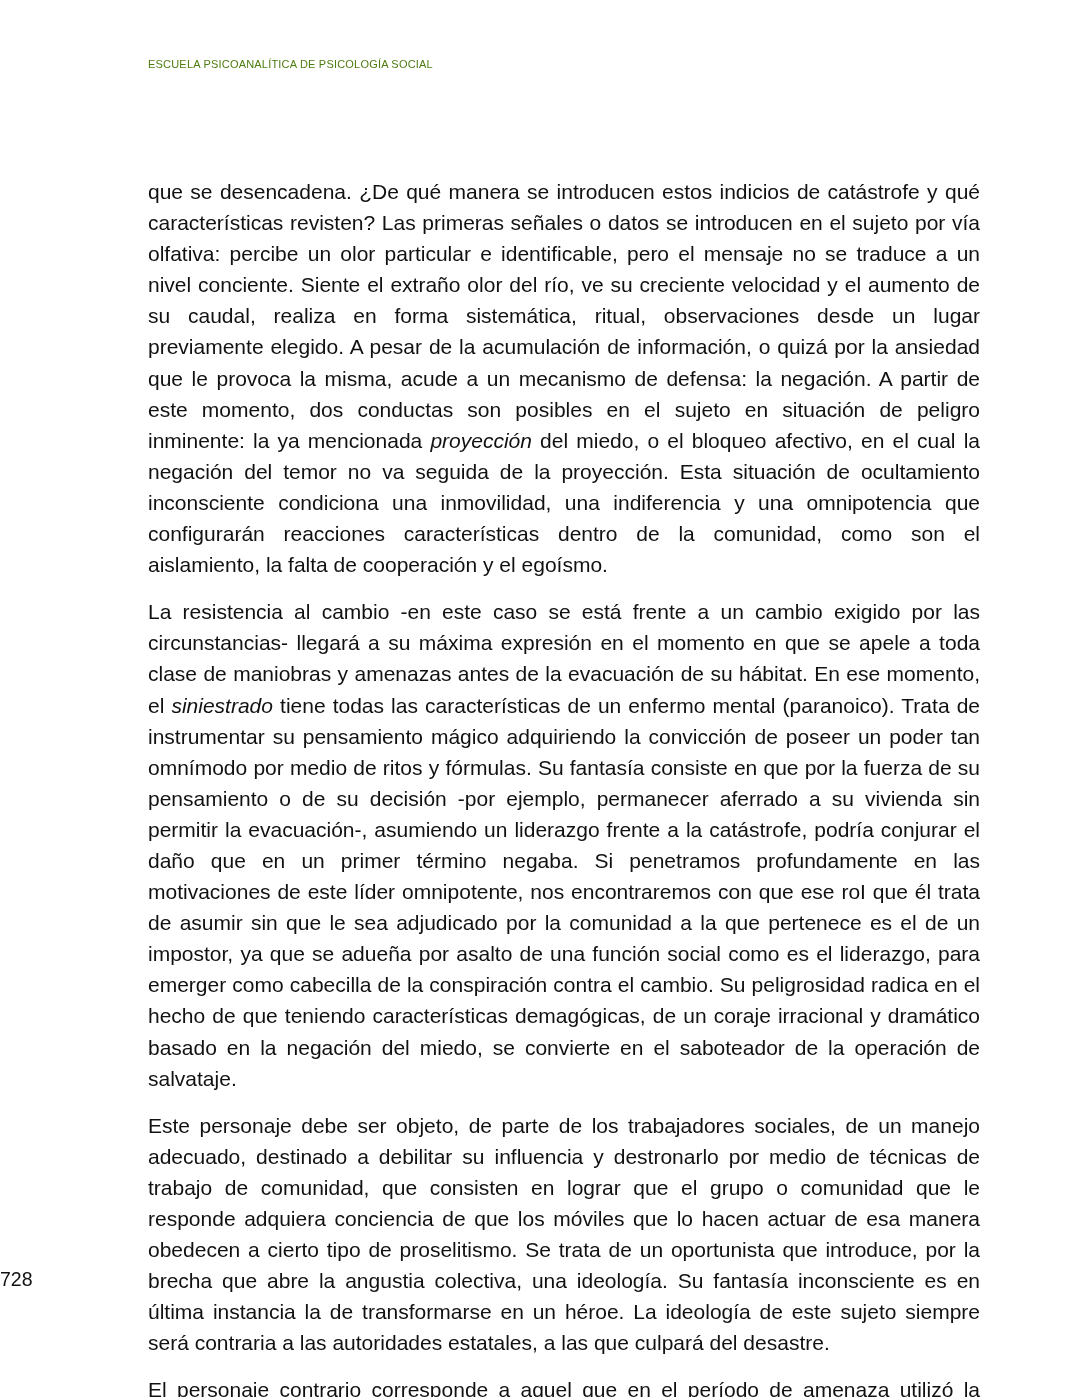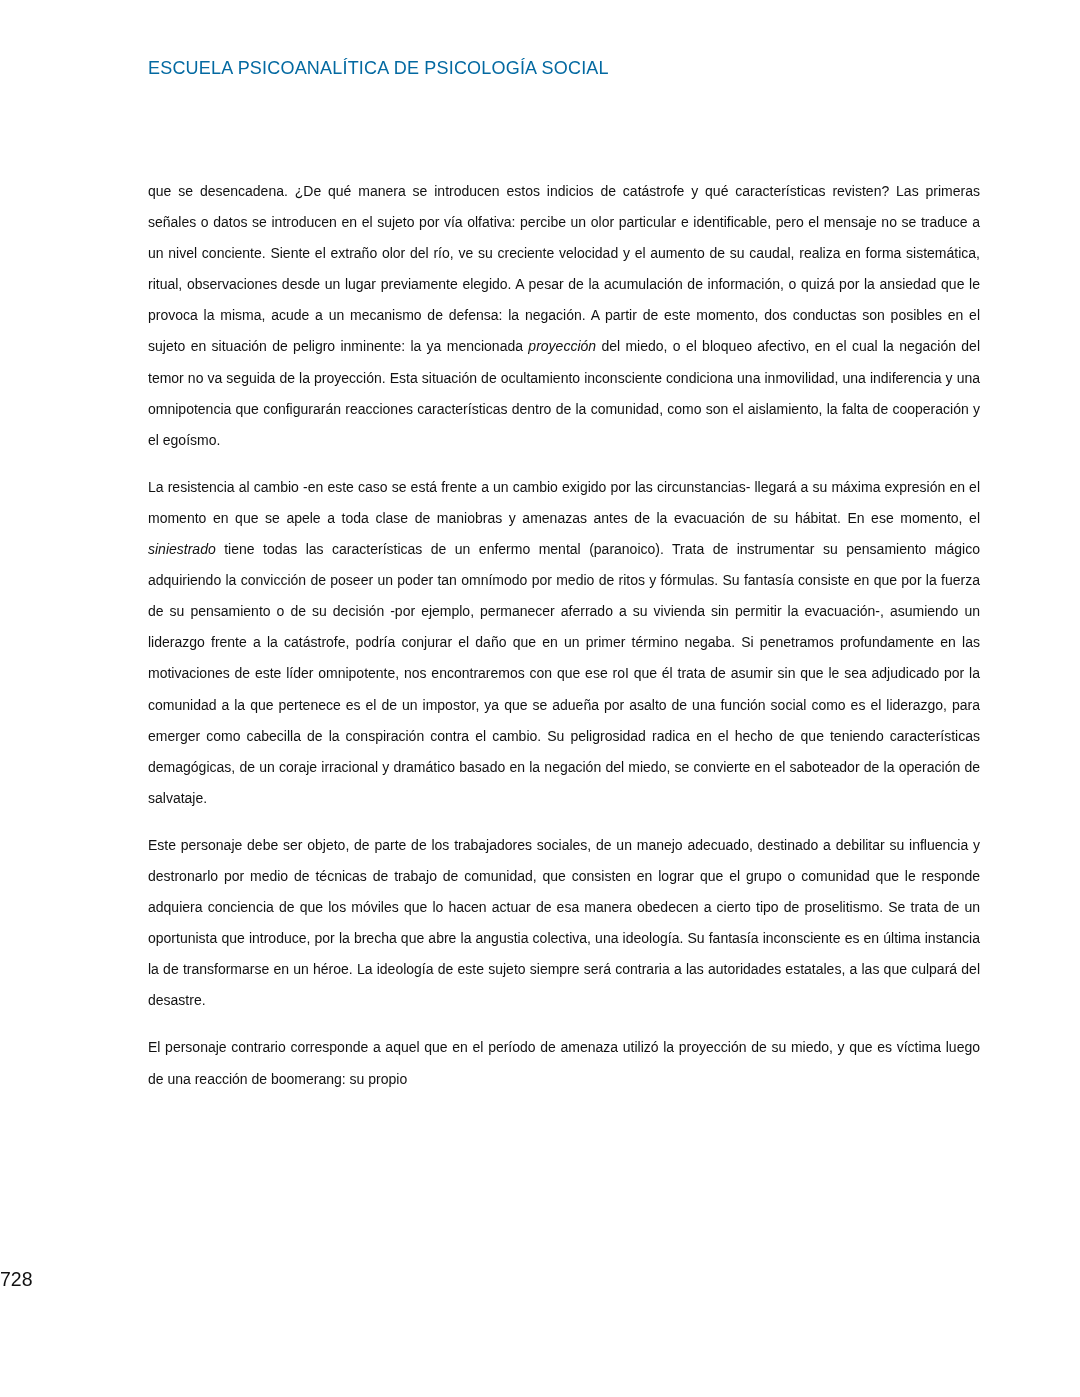--- a/index.html
+++ b/index.html
@@ -21,34 +21,34 @@
     left: 0;
     width: 1080px;
     height: 1397px;
     box-sizing: border-box;
   }
   .running-head {
     position: absolute;
     top: 58px;
     left: 148px;
     width: 840px;
-    font-size: 18px;
+    font-size: 11px;
     letter-spacing: 0.2px;
     line-height: 1.2;
-    color: #0369a1;
+    color: #4d7c0f;
   }
   .body-block {
     position: absolute;
     top: 176px;
     left: 148px;
     width: 832px;
   }
   .para {
     margin: 0;
-    font-size: 14px;
+    font-size: 21px;
     line-height: 31.1px;
     text-align: justify;
     text-justify: inter-word;
     color: #111111;
     hyphens: none;
   }
   .para + .para {
     margin-top: 16px;
   }
   .para em {

